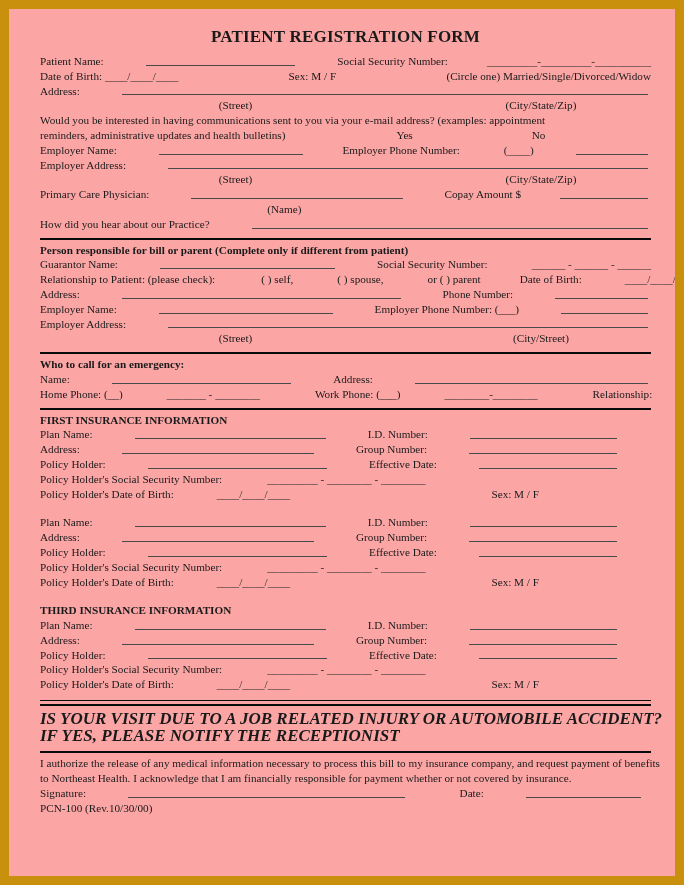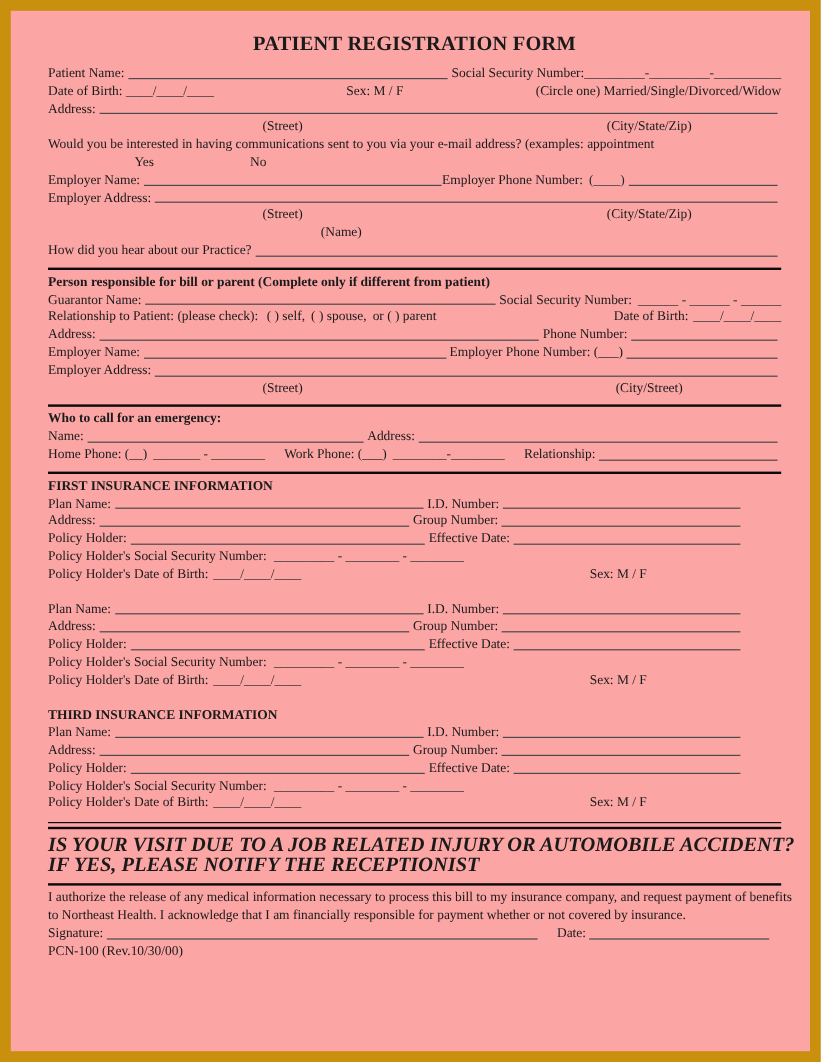--- a/index.html
+++ b/index.html
@@ -3,21 +3,21 @@
 <meta charset="utf-8">
 <style>
   html,body{margin:0;padding:0;background:#fff;}
   .page{
     width:684px;height:885px;box-sizing:border-box;
     border:9px solid #C9900D;background:#fca5a5;overflow:hidden;
     font-family:"Liberation Serif", serif;color:#1a1a1a;font-size:11.2px;
   }
   .content{padding:8px 24px 0 31px;}
   .title{font-size:17px;font-weight:bold;text-align:center;margin:10px 0 7px 0;letter-spacing:.2px;}
-  .row{display:flex;align-items:center;white-space:nowrap;line-height:14.8px;}
+  .row{display:flex;align-items:center;white-space:nowrap;line-height:14.8px;gap:39px;}
   .lbl{flex:0 0 auto;}
   .b{font-weight:bold;}
   .ln{flex:1 1 0;min-width:10px;border-bottom:1px solid #4a4a4a;align-self:flex-end;margin:0 3px 3px 3px;} .g13{flex-grow:1.3;} .g2{flex-grow:2;} .g24{flex-grow:2.4;} .g3{flex-grow:3;}
   .us{flex:0 0 auto;color:#2a2a2a;}
   .caps{display:flex;line-height:14.8px;}
   .cap-l{width:64%;text-align:center;} .cap-r{width:36%;text-align:center;}
   .cap-name{width:80%;text-align:center;}
   .rule{border-top:2.5px solid #0a0a0a;margin:6px 0 3px 0;height:0;}
   .rule-dbl{border-top:1px solid #0a0a0a;border-bottom:2.5px solid #0a0a0a;height:3px;margin:8px 0 4px 0;}
   .rule-thin{border-top:2px solid #0a0a0a;margin:7px 0 3px 0;height:0;}
@@ -60,20 +60,21 @@
     <div class="caps">
       <span class="cap-l">(Street)</span>
       <span class="cap-r">(City/State/Zip)</span>
     </div>
 
 
     <div class="row">
       <span>Would you be interested in having communications sent to you via your e-mail address? (examples:  appointment</span>
     </div>
     <div class="row">
+      <span>reminders, administrative updates and health bulletins)</span>
       <span style="margin-left:72px;">Yes</span>
       <span style="margin-left:80px;">No</span>
     </div>
 
     <div class="row">
       <span class="lbl">Employer Name:</span>
       <span class="ln g2" style="margin-right:0;"></span>
       <span class="lbl">Employer Phone Number:</span>
       <span class="us" style="margin-left:5px;">(____)</span>
       <span class="ln"></span>
@@ -82,20 +83,26 @@
     <div class="row">
       <span class="lbl">Employer Address:</span>
       <span class="ln"></span>
     </div>
 
     <div class="caps">
       <span class="cap-l">(Street)</span>
       <span class="cap-r">(City/State/Zip)</span>
     </div>
 
+    <div class="row">
+      <span class="lbl">Primary Care Physician:</span>
+      <span class="ln g24"></span>
+      <span class="lbl">Copay Amount $</span>
+      <span class="ln" style="margin-left:0;"></span>
+    </div>
 
     <div class="caps">
       <span class="cap-name">(Name)</span>
     </div>
 
     <div class="row">
       <span class="lbl">How did you hear about our Practice?</span>
       <span class="ln"></span>
     </div>
 

